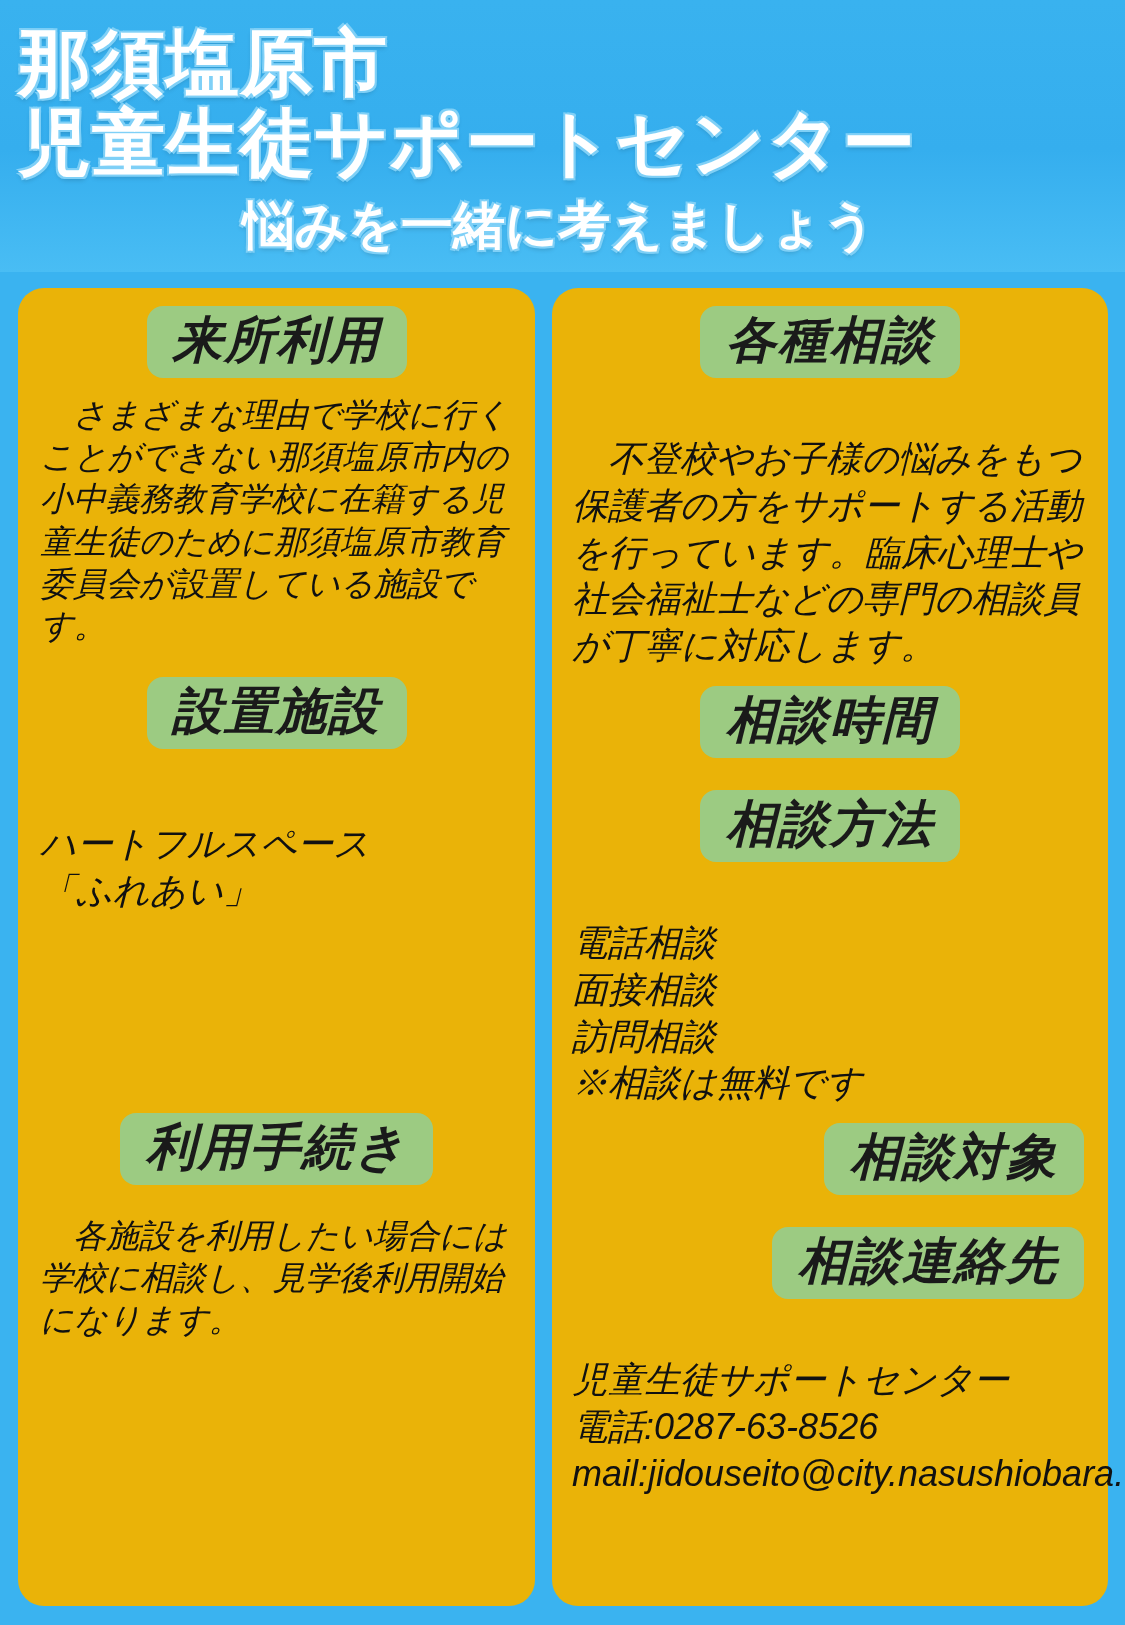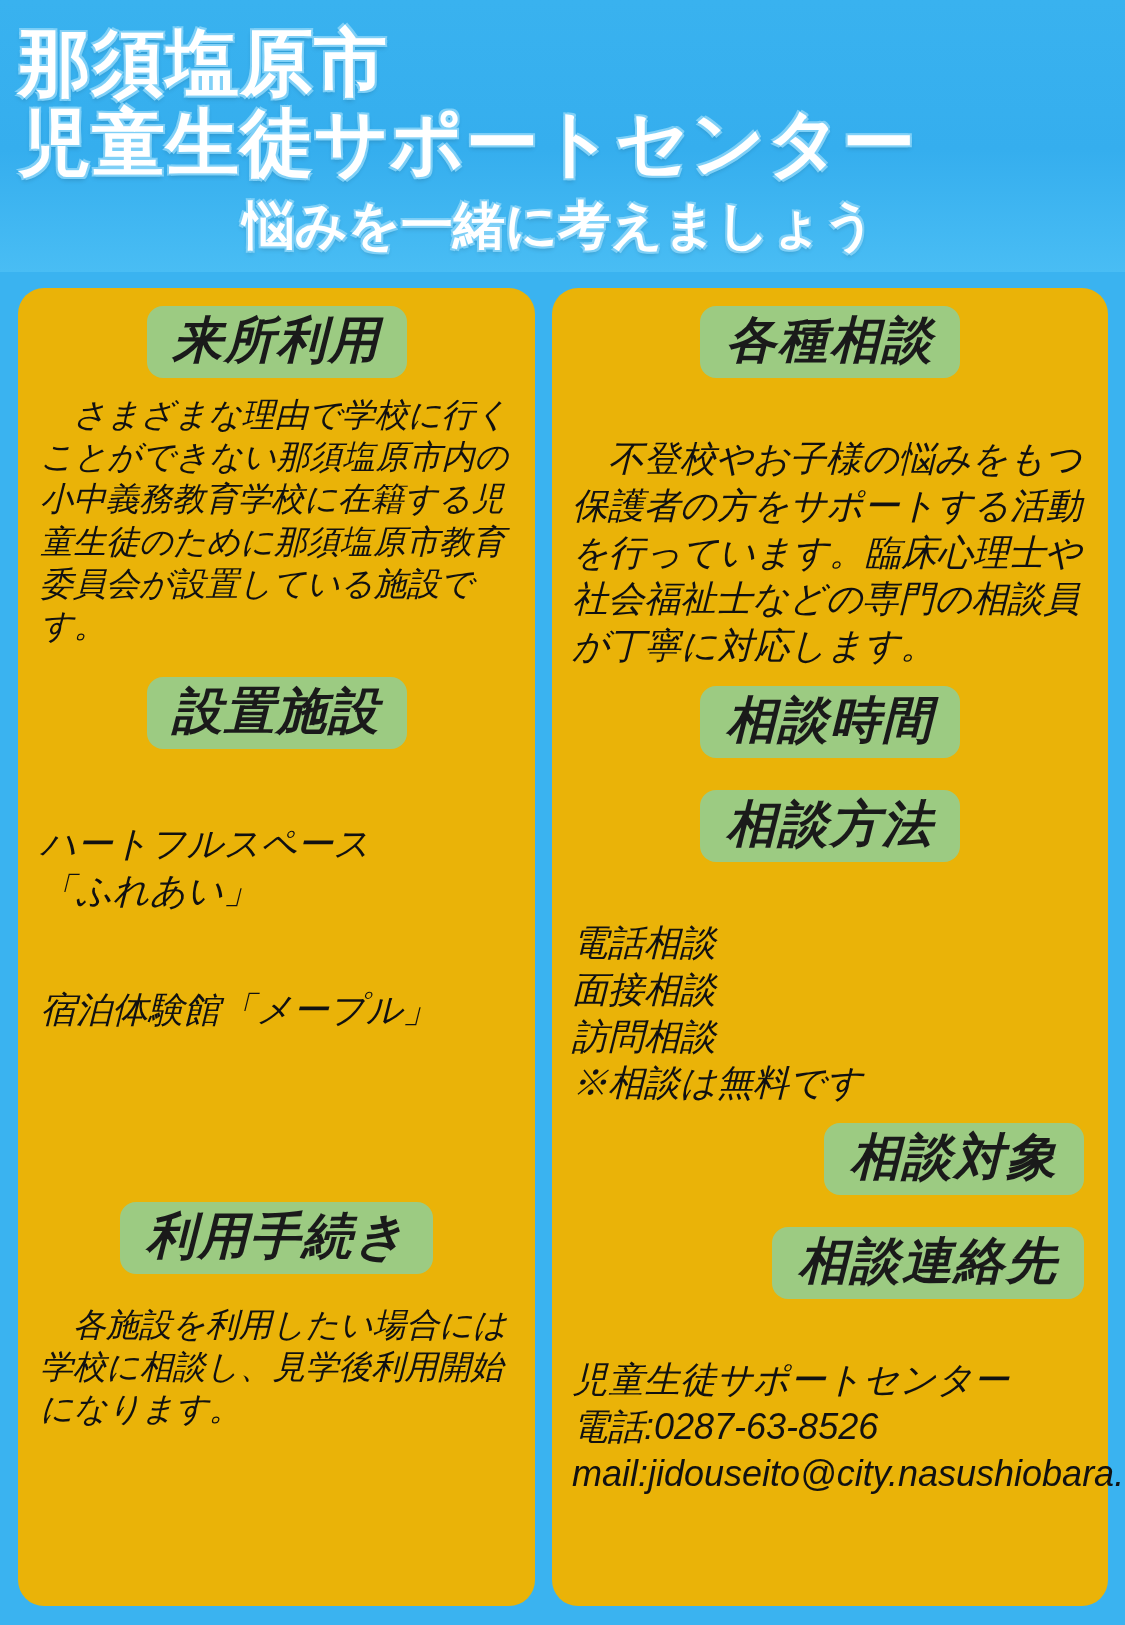--- a/index.html
+++ b/index.html
@@ -135,21 +135,20 @@
 
   <div class="gap-m"></div>
 
   <div class="pill-wrap center-ish">
     <span class="pill">設置施設</span>
   </div>
   <div class="gap-m"></div>
   <div class="mid-text">ハートフルスペース
 「ふれあい」</div>
   <div class="gap-m"></div>
-  <div class="mid-text">宿泊体験館「メープル」</div>
 
   <div class="gap-xl"></div>
   <div class="gap-l"></div>
 
   <div class="pill-wrap center-ish">
     <span class="pill">利用手続き</span>
   </div>
   <div class="gap-m"></div>
   <div class="body-text">　各施設を利用したい場合には学校に相談し、見学後利用開始になります。</div>
 

